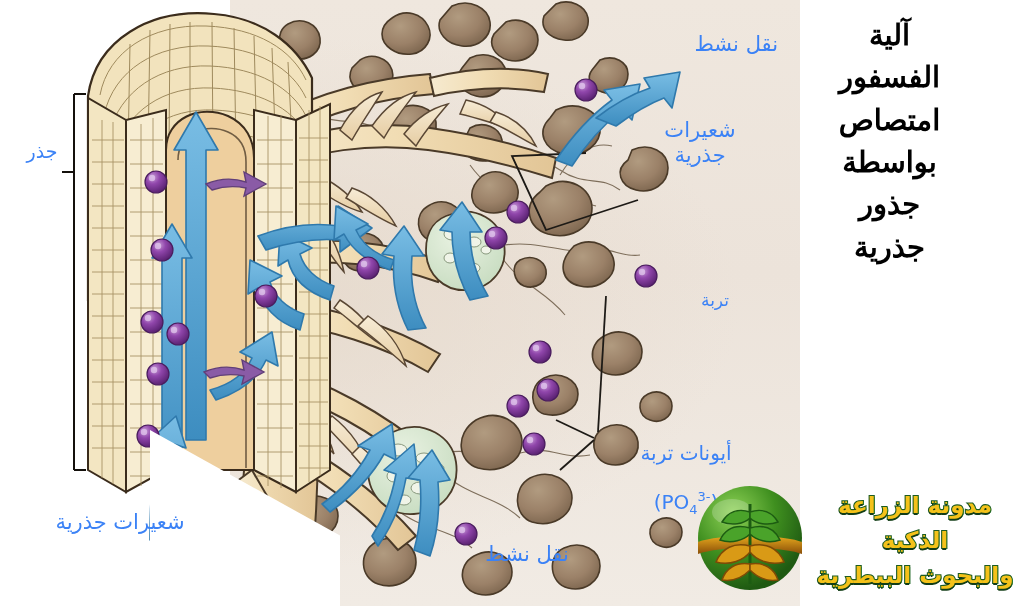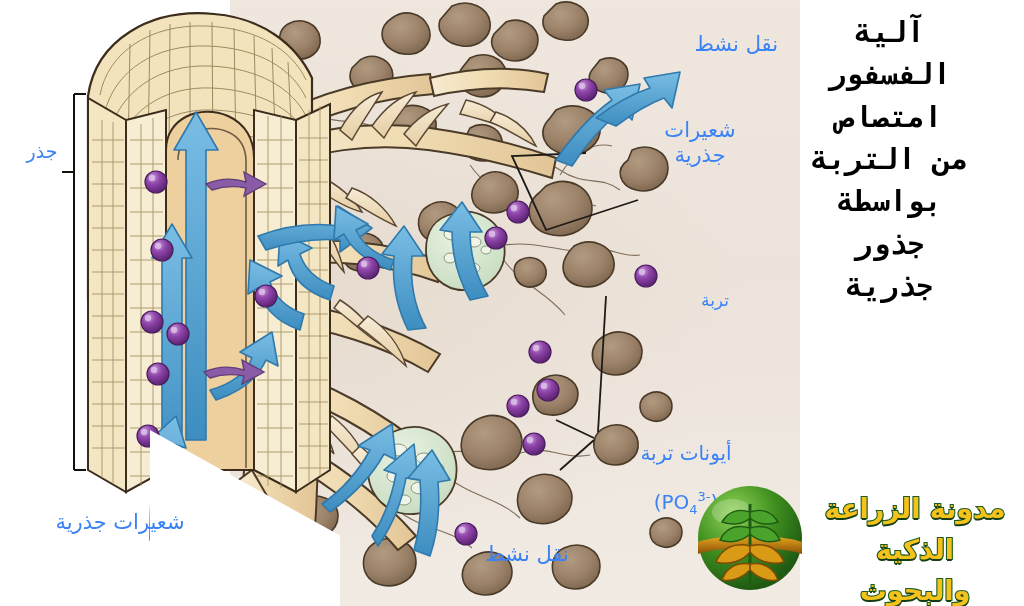--- a/index.html
+++ b/index.html
@@ -53,31 +53,31 @@
   #lbl-roothairs-b{left:30px;top:510px;width:180px;font-size:21px;text-align:center;}
   #lbl-active-bot{left:452px;top:542px;width:150px;font-size:21px;text-align:center;}
 
   
   #title-panel{
     position:absolute;left:800px;top:0;width:224px;height:606px;background:#fff;
   }
   #title{
     position:absolute;left:0;top:14px;width:179px;
     text-align:center;color:#000;font-weight:700;font-size:29px;line-height:1.46;
-    font-family:Liberation Mono, monospace;
+    font-family:Liberation Sans, sans-serif;
     padding:0 6px;box-sizing:border-box;
   }
 
   
   #logo{position:absolute;left:690px;top:472px;width:334px;height:130px;}
   #logo-mark{position:absolute;left:4px;top:10px;width:112px;height:112px;}
   #logo-text{position:absolute;left:118px;top:16px;width:214px;text-align:center;}
   .logo-line{
     font-family:"DejaVu Sans","Liberation Sans",sans-serif;
-    font-weight:700;font-size:27px;line-height:1.52;
+    font-weight:700;font-size:23px;line-height:1.52;
     color:#f4c21a;
     -webkit-text-stroke:2.2px #1d5c22;
     paint-order:stroke fill;
     text-shadow:0 2px 0 #123d16, 1px 1px 0 #2a7a2c;
     letter-spacing:-.5px;
   }
 </style>
 </head>
 <body>
 
@@ -455,21 +455,20 @@
     </div>
     <div class="lbl" id="lbl-roothairs-b">شعيرات جذرية</div>
     <div class="lbl" id="lbl-active-bot">نقل نشط</div>
   </div>
 
   <div id="title-panel">
     <div id="title">
       <div>آلية</div>
       <div>الفسفور</div>
       <div>امتصاص</div>
-      <div>من التربة</div>
       <div>بواسطة</div>
       <div>جذور</div>
       <div>جذرية</div>
     </div>
   </div>
 
   <div id="logo">
     <svg id="logo-mark" viewBox="0 0 112 112">
       <defs>
         <linearGradient id="lgSoil" x1="0" y1="0" x2="0" y2="1">

